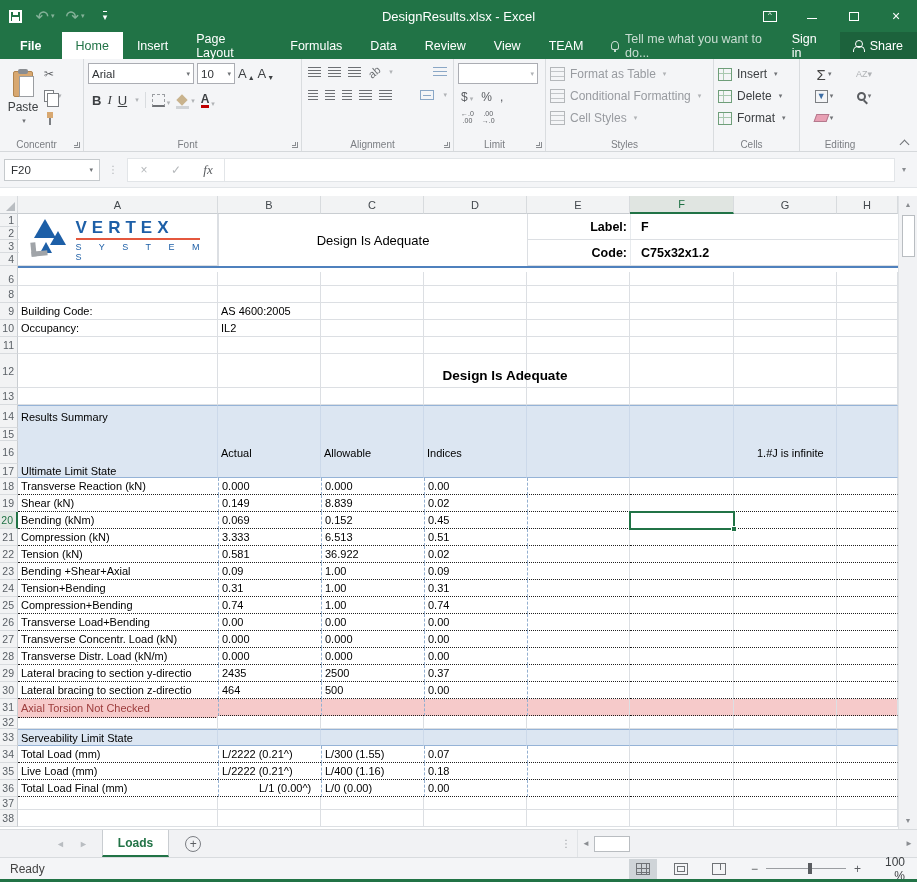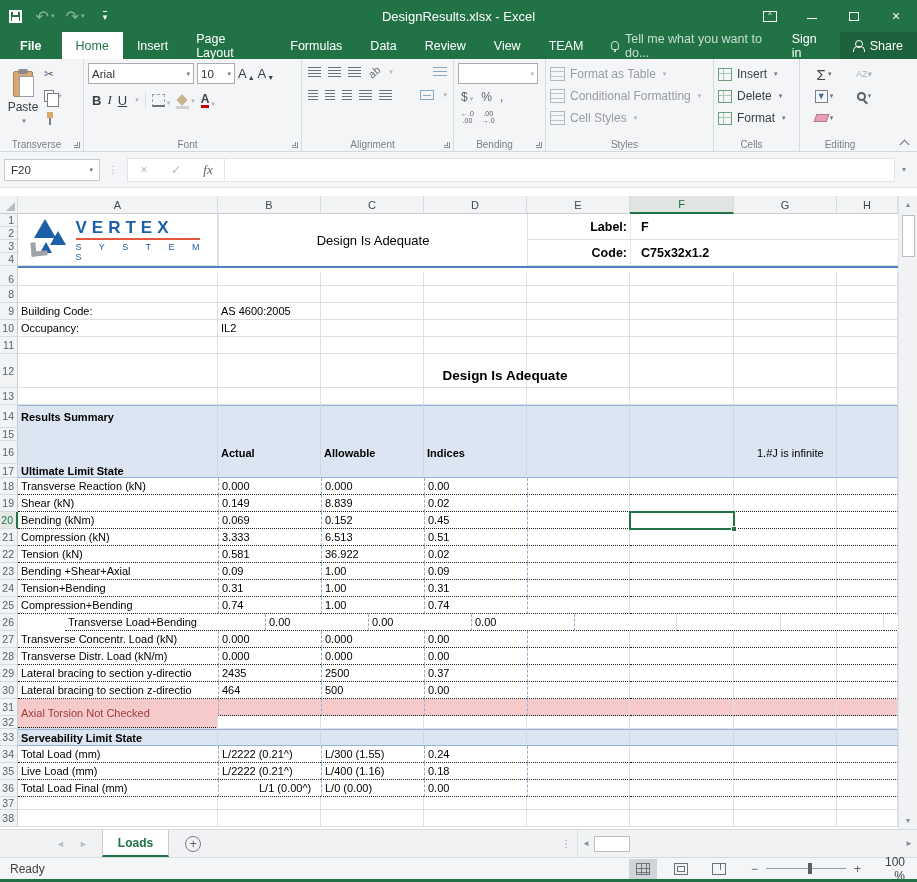--- a/index.html
+++ b/index.html
@@ -137,21 +137,21 @@
           font-size:10.5px; color:#5a6066; display:flex; align-items:center; justify-content:flex-end; padding-right:3px; }
   .g-rh.sel { background:#e4e9e5; color:#1f7244; border-right:2px solid #217346; }
   .g-ch { background:#f2f3f4; border-right:1px solid #d8dbde; border-bottom:1px solid #c9cdd1;
           font-size:11px; color:#43484d; display:flex; align-items:center; justify-content:center; height:18px; }
   .g-ch.corner { position:relative; }
   .g-ch.corner:after { content:""; position:absolute; right:2px; bottom:2px;
           border-left:9px solid transparent; border-bottom:9px solid #b9bdc1; }
   .g-ch.sel { background:#e0e5e1; color:#1f7244; border-bottom:2px solid #217346; }
   .g-cell { border-right:1px solid #dcdfe3; border-bottom:1px solid #dcdfe3; font-size:11px; color:#000;
             display:flex; align-items:center; padding-left:3px; white-space:nowrap; overflow:hidden; }
-  .g-cell.b { font-weight:bold; }
+  .g-cell.b { font-weight:normal; }
   .row-blue .g-cell { background:#dce6f2; border-right:1px solid #ccd9ea; border-bottom:none; }
   .row-bluetop .g-cell { border-top:1px solid #95b3d7; }
   .row-bluebot .g-cell { border-bottom:1px solid #95b3d7; }
   .row-dot .g-cell { border-bottom:1px dotted #1f1f1f; border-right:none; }
   .row-dot .g-cell.gline { border-right:1px solid #dcdfe3; }
   .row-dot .g-cell.dash { border-left:1px dashed #93afd0; }
   .row-pink .g-cell { background:#f6caca; color:#9c3c3c; }
   .row-sep .g-cell { border-top:2px solid #4f81bd; border-right:none; border-bottom:none; }
   .row-sep .g-rh { border-bottom:none; }
   .g-cell.note { padding-left:23px; }
@@ -295,21 +295,21 @@
           <span>✂</span>
         </div>
       <div class="smbtn">
           <span class="copy-glyph"></span>
           <span class="car-dim">▾</span>
         </div>
       <div class="smbtn">
           <span class="fp-glyph"></span>
         </div>
     </div>
-    <div class="rg-label">Transverse</div>
+    <div class="rg-label">Concentr</div>
     <div class="launcher"></div>
   </div>
 
   <div class="rgroup g-font">
     <div class="fontrow1">
       <div class="combo" style="width:106px;">
           <span class="cflex">Arial</span>
           <span class="car">▾</span>
         </div>
       <div class="combo" style="width:38px;">
@@ -379,21 +379,21 @@
       </div>
     <div class="numrow">
       <span><span>$</span><span class="car-dim">▾</span></span>
       <span><span>%</span></span>
       <span><span>,</span></span>
     </div>
     <div class="numrow">
       <span class="decbtn"><span>←.0</span><br><span>.00</span></span>
       <span class="decbtn"><span>.00</span><br><span>→.0</span></span>
     </div>
-    <div class="rg-label">Bending</div>
+    <div class="rg-label">Limit</div>
     <div class="launcher"></div>
   </div>
 
   <div class="rgroup g-styles">
     <div class="stylerow">
         <span class="sticon"></span>
         <span>Format as Table</span>
         <span class="car-dim">▾</span>
       </div>
     <div class="stylerow">
@@ -742,21 +742,21 @@
       <div class="g-cell dash" style="width: 103px; flex: 0 0 103px; height: 17px;">0.74</div>
       <div class="g-cell dash" style="width: 103px; flex: 0 0 103px; height: 17px;">1.00</div>
       <div class="g-cell dash" style="width: 103px; flex: 0 0 103px; height: 17px;">0.74</div>
       <div class="g-cell dash gline" style="width: 103px; flex: 0 0 103px; height: 17px;"></div>
       <div class="g-cell gline" style="width: 104px; flex: 0 0 104px; height: 17px;"></div>
       <div class="g-cell gline" style="width: 103px; flex: 0 0 103px; height: 17px;"></div>
       <div class="g-cell gline" style="width: 61px; flex: 0 0 61px; height: 17px;"></div>
     </div>
     <div class="g-row row-dot" style="height: 17px;">
       <div class="g-rh" style="height: 17px; text-align: center;">26</div>
-      <div class="g-cell" style="width: 200px; flex: 0 0 200px; height: 17px; margin-left: 47px;">Transverse Load+Bending</div>
+      <div class="g-cell" style="width: 200px; flex: 0 0 200px; height: 17px;">Transverse Load+Bending</div>
       <div class="g-cell dash" style="width: 103px; flex: 0 0 103px; height: 17px;">0.00</div>
       <div class="g-cell dash" style="width: 103px; flex: 0 0 103px; height: 17px;">0.00</div>
       <div class="g-cell dash" style="width: 103px; flex: 0 0 103px; height: 17px;">0.00</div>
       <div class="g-cell dash gline" style="width: 103px; flex: 0 0 103px; height: 17px;"></div>
       <div class="g-cell gline" style="width: 104px; flex: 0 0 104px; height: 17px;"></div>
       <div class="g-cell gline" style="width: 103px; flex: 0 0 103px; height: 17px;"></div>
       <div class="g-cell gline" style="width: 61px; flex: 0 0 61px; height: 17px;"></div>
     </div>
     <div class="g-row row-dot" style="height: 17px;">
       <div class="g-rh" style="height: 17px;">27</div>
@@ -797,21 +797,21 @@
       <div class="g-cell dash" style="width: 103px; flex: 0 0 103px; height: 17px;">464</div>
       <div class="g-cell dash" style="width: 103px; flex: 0 0 103px; height: 17px;">500</div>
       <div class="g-cell dash" style="width: 103px; flex: 0 0 103px; height: 17px;">0.00</div>
       <div class="g-cell dash gline" style="width: 103px; flex: 0 0 103px; height: 17px;"></div>
       <div class="g-cell gline" style="width: 104px; flex: 0 0 104px; height: 17px;"></div>
       <div class="g-cell gline" style="width: 103px; flex: 0 0 103px; height: 17px;"></div>
       <div class="g-cell gline" style="width: 61px; flex: 0 0 61px; height: 17px;"></div>
     </div>
     <div class="g-row row-dot row-pink" style="height: 17px;">
       <div class="g-rh" style="height: 17px;">31</div>
-      <div class="g-cell" style="width: 200px; flex: 0 0 200px; height: 29px;">Axial Torsion Not Checked</div>
+      <div class="g-cell" style="width: 200px; flex: 0 0 200px; height: 19px;">Axial Torsion Not Checked</div>
       <div class="g-cell dash" style="width: 103px; flex: 0 0 103px; height: 17px;"></div>
       <div class="g-cell dash" style="width: 103px; flex: 0 0 103px; height: 17px;"></div>
       <div class="g-cell dash" style="width: 103px; flex: 0 0 103px; height: 17px;"></div>
       <div class="g-cell dash gline" style="width: 103px; flex: 0 0 103px; height: 17px;"></div>
       <div class="g-cell gline" style="width: 104px; flex: 0 0 104px; height: 17px;"></div>
       <div class="g-cell gline" style="width: 103px; flex: 0 0 103px; height: 17px;"></div>
       <div class="g-cell gline" style="width: 61px; flex: 0 0 61px; height: 17px;"></div>
     </div>
     <div class="g-row" style="height: 13px;">
       <div class="g-rh" style="height: 13px;">32</div>
@@ -833,21 +833,21 @@
       <div class="g-cell" style="width: 103px; flex: 0 0 103px; height: 17px;"></div>
       <div class="g-cell" style="width: 104px; flex: 0 0 104px; height: 17px;"></div>
       <div class="g-cell" style="width: 103px; flex: 0 0 103px; height: 17px;"></div>
       <div class="g-cell" style="width: 61px; flex: 0 0 61px; height: 17px;"></div>
     </div>
     <div class="g-row row-dot" style="height: 17px;">
       <div class="g-rh" style="height: 17px;">34</div>
       <div class="g-cell" style="width: 200px; flex: 0 0 200px; height: 17px;">Total Load (mm)</div>
       <div class="g-cell dash" style="width: 103px; flex: 0 0 103px; height: 17px;">L/2222 (0.21^)</div>
       <div class="g-cell dash" style="width: 103px; flex: 0 0 103px; height: 17px;">L/300 (1.55)</div>
-      <div class="g-cell dash" style="width: 103px; flex: 0 0 103px; height: 17px;">0.24</div>
+      <div class="g-cell dash" style="width: 103px; flex: 0 0 103px; height: 17px;">0.07</div>
       <div class="g-cell dash gline" style="width: 103px; flex: 0 0 103px; height: 17px;"></div>
       <div class="g-cell gline" style="width: 104px; flex: 0 0 104px; height: 17px;"></div>
       <div class="g-cell gline" style="width: 103px; flex: 0 0 103px; height: 17px;"></div>
       <div class="g-cell gline" style="width: 61px; flex: 0 0 61px; height: 17px;"></div>
     </div>
     <div class="g-row row-dot" style="height: 17px;">
       <div class="g-rh" style="height: 17px;">35</div>
       <div class="g-cell" style="width: 200px; flex: 0 0 200px; height: 17px;">Live Load (mm)</div>
       <div class="g-cell dash" style="width: 103px; flex: 0 0 103px; height: 17px;">L/2222 (0.21^)</div>
       <div class="g-cell dash" style="width: 103px; flex: 0 0 103px; height: 17px;">L/400 (1.16)</div>

